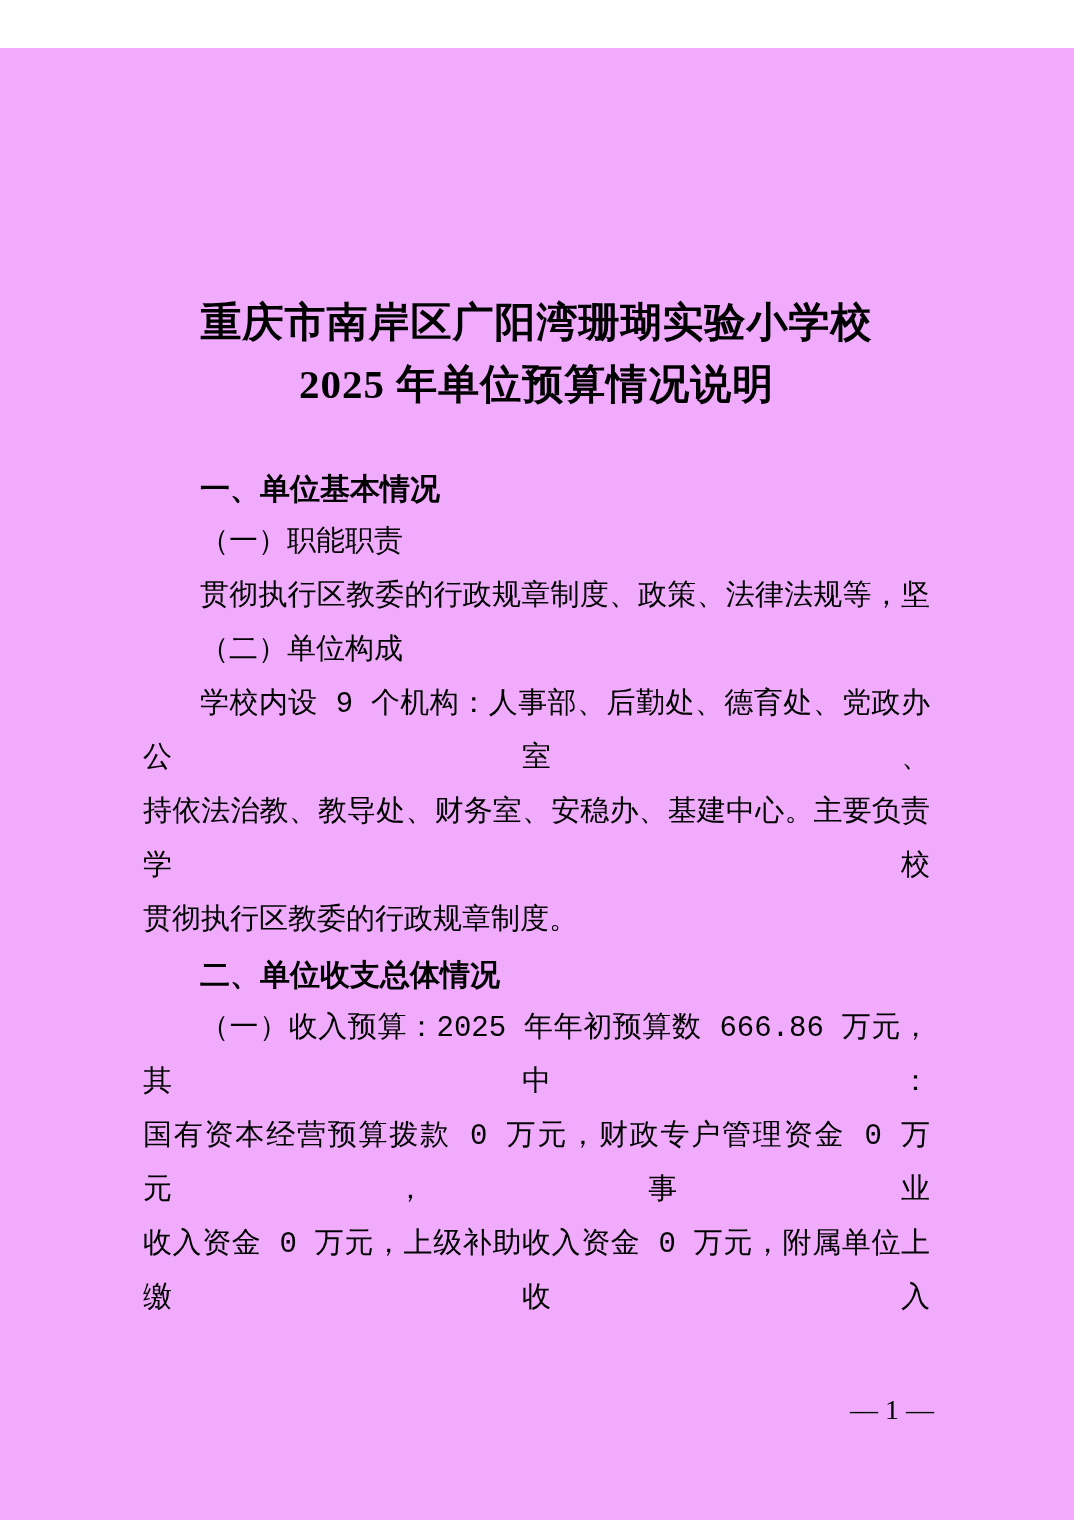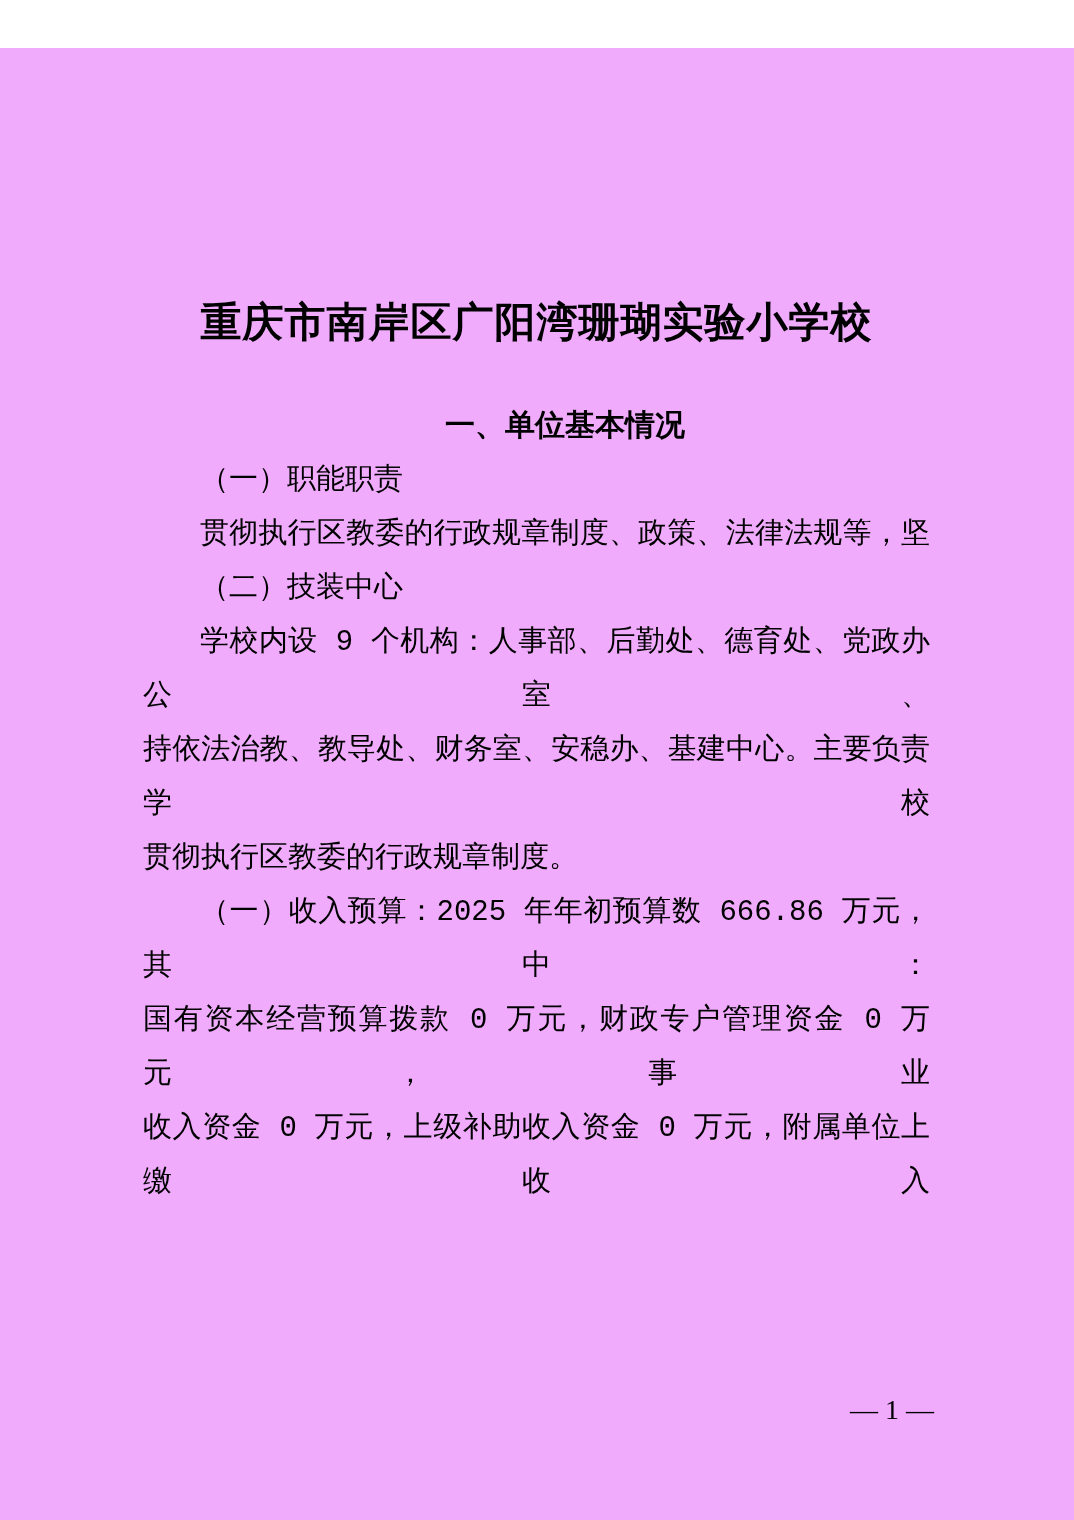--- a/index.html
+++ b/index.html
@@ -32,26 +32,25 @@
     letter-spacing: 1px;
     font-family: "Liberation Serif", serif;
   }
   .body-block {
     margin-top: 47px;
     font-size: 29px;
     line-height: 54px;
     font-family: "Liberation Serif", serif;
   }
   .heading {
-    font-family: Liberation Mono, monospace;
+    font-family: Liberation Sans, sans-serif;
     font-weight: bold;
     font-size: 30px;
     text-indent: 57px;
     white-space: nowrap;
-    text-align: center;
   }
   .line {
     min-height: 54px;
     font-family: Liberation Mono, monospace;
   }
   .line.indent {
     text-indent: 57px;
   }
   .line.fill {
     text-align: justify;
@@ -68,40 +67,42 @@
   }
 </style>
 </head>
 <body>
 
 <div class="page">
   <div class="content">
 
     <div class="title-block">
       <div class="title-line">重庆市南岸区广阳湾珊瑚实验小学校</div>
+      <div class="title-line">2025 年单位预算情况说明</div>
     </div>
 
     <div class="body-block">
 
       <div class="heading">一、单位基本情况</div>
 
       <div class="line indent">（一）职能职责</div>
 
       <div class="para">
         <div class="line fill indent">贯彻执行区教委的行政规章制度、政策、法律法规等，坚</div>
       </div>
 
-      <div class="line indent">（二）技装中心</div>
+      <div class="line indent">（二）单位构成</div>
 
       <div class="para">
         <div class="line fill indent">学校内设 9 个机构：人事部、后勤处、德育处、党政办公室、</div>
         <div class="line fill">持依法治教、教导处、财务室、安稳办、基建中心。主要负责学校</div>
         <div class="line">贯彻执行区教委的行政规章制度。</div>
       </div>
 
+      <div class="heading">二、单位收支总体情况</div>
 
       <div class="para">
         <div class="line fill indent">（一）收入预算：2025 年年初预算数 666.86 万元，其中：</div>
         <div class="line fill">国有资本经营预算拨款 0 万元，财政专户管理资金 0 万元，事业</div>
         <div class="line fill">收入资金 0 万元，上级补助收入资金 0 万元，附属单位上缴收入</div>
 
       </div>
 
     </div>
   </div>

